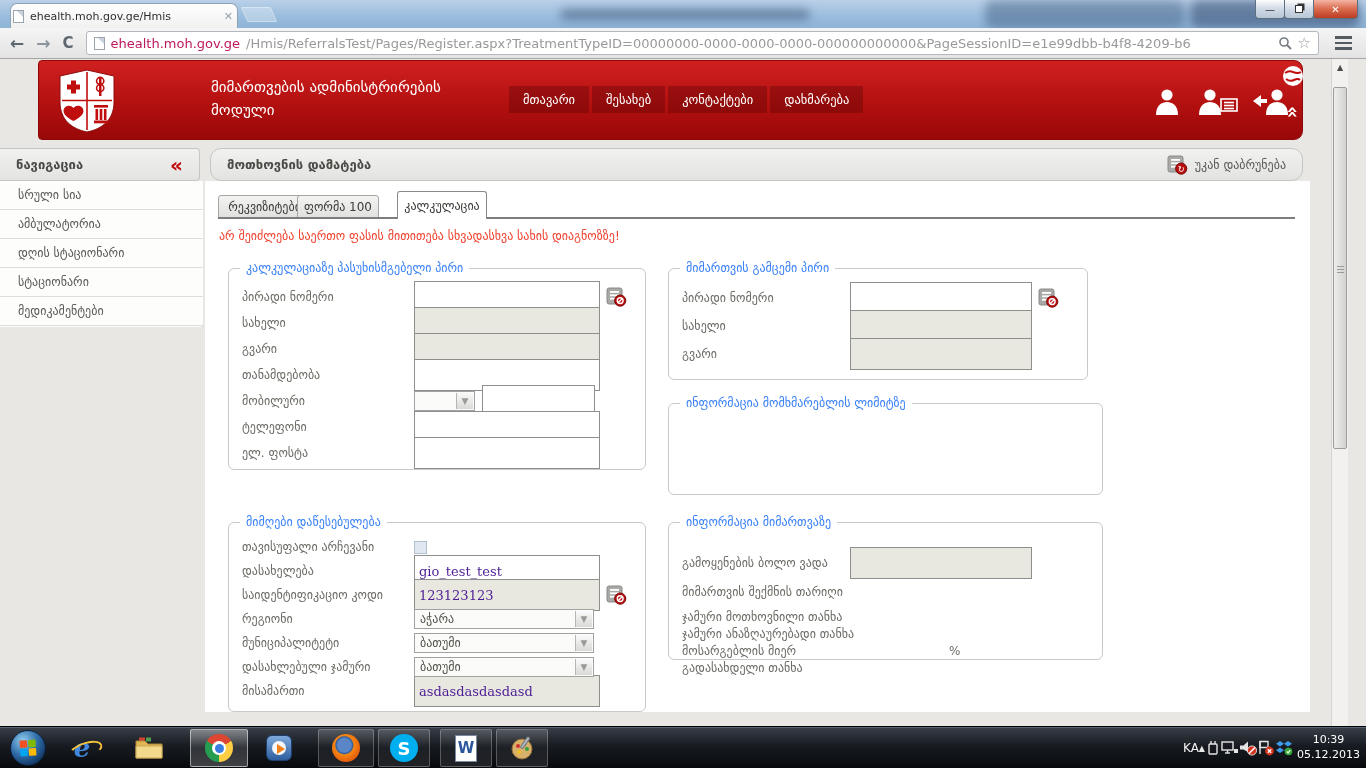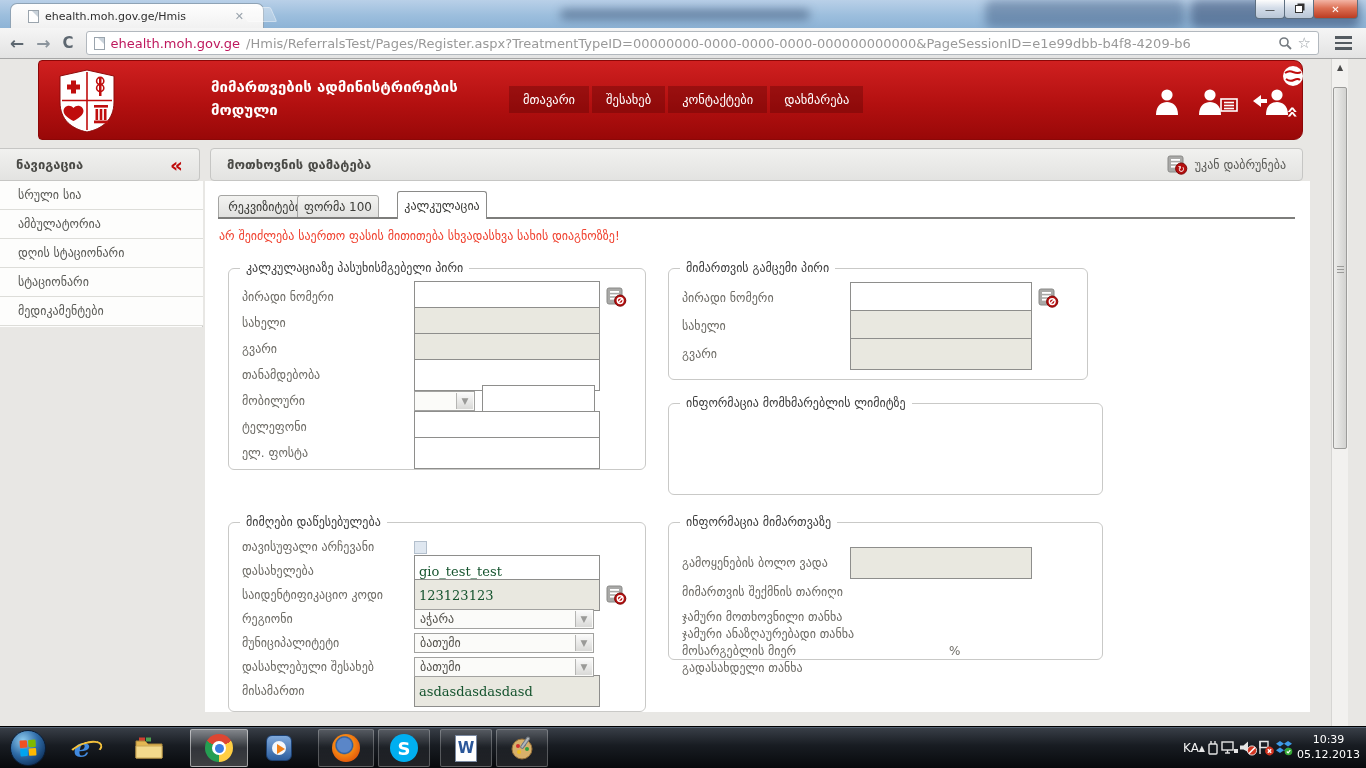--- a/index.html
+++ b/index.html
@@ -6,23 +6,23 @@
   html,body{width:1366px;height:768px;overflow:hidden}
   body{position:relative;font-family:"DejaVu Sans",sans-serif;background:#e8e7e4}
 
   
   .titlebar{position:absolute;left:0;top:0;width:1366px;height:28px;
     background:linear-gradient(#b9d0e8,#9cbedd 55%,#8db3d6);overflow:hidden}
   .glass-blob{position:absolute;background:rgba(25,45,80,.4);filter:blur(5px);border-radius:8px}
   .b1{left:560px;top:9px;width:250px;height:11px}
   .b2{left:985px;top:0;width:200px;height:28px;background:rgba(30,55,95,.35)}
   .b3{left:1190px;top:0;width:170px;height:28px;background:rgba(25,45,85,.45)}
-  .tab{position:absolute;left:10px;top:3px;width:254px;height:25px;
+  .tab{position:absolute;left:10px;top:3px;width:228px;height:25px;
     background:linear-gradient(#fefefe,#f1f1f1);border:1px solid #8fa3b5;border-bottom:none;
-    border-radius:7px 7px 0 0;display:flex;align-items:center;gap:6px;padding:0 17px}
+    border-radius:7px 7px 0 0;display:flex;align-items:center;gap:6px;padding:0 2px}
   .page-ic{width:11px;height:13px;background:#fff;border:1px solid #9aa4ad;flex:0 0 auto;position:relative}
   .page-ic:after{content:"";position:absolute;right:0;top:0;border:3px solid #c9d2da;border-left-color:transparent;border-bottom-color:transparent}
   .tab-title{font-size:11px;color:#2e2e2e;white-space:nowrap;overflow:hidden;flex:1}
   .tab-x{font-size:11px;color:#98a2ab;line-height:1;padding:2px}
   .newtab{position:absolute;left:244px;top:7px;width:30px;height:15px;background:rgba(255,255,255,.28);
     border:1px solid rgba(255,255,255,.35);border-radius:2px;transform:skewX(24deg)}
   .winctl{position:absolute;right:8px;top:0;display:flex}
   .wbtn{width:30px;height:19px;margin-left:-1px;border:1px solid #5e6f80;border-top:none;
     background:linear-gradient(#fdfdfd,#d3dce8 45%,#b9c6d6);border-radius:0 0 4px 4px;
     display:flex;align-items:center;justify-content:center;font-size:10px;color:#333}
@@ -44,57 +44,57 @@
 
   
   .viewport{position:absolute;left:0;top:59px;width:1366px;height:667px;background:#e8e7e4}
   .content-panel{position:absolute;left:205px;top:122px;width:1105px;height:531px;background:#fff}
   .side-panel{position:absolute;left:0;top:122px;width:203px;height:146px;background:#fdfdfc;border-right:1px solid #c9c9c7}
 
   
   .apphead{position:absolute;left:38px;top:1px;width:1265px;height:80px;
     background:linear-gradient(#d02020,#b31010 55%,#990808);border:1px solid #8c0707;
     border-radius:4px 9px 9px 4px}
-  .apptitle{position:absolute;left:172px;top:15px;color:#fff;font-size:15px;font-weight:bold;line-height:1.5}
+  .apptitle{position:absolute;left:172px;top:15px;color:#fff;font-size:15px;font-weight:normal;line-height:1.5}
   .appnav{position:absolute;left:470px;top:25px;display:flex;gap:3px}
   .appnav .ni{background:rgba(60,0,0,.28);color:#fff;font-size:12.5px;line-height:27px;padding:0 14px}
   .headicons{position:absolute;left:1110px;top:26px;display:flex;gap:12px;align-items:center}
   .globe{position:absolute;left:1243px;top:4px}
   .chev-up{position:absolute;left:1246px;top:40px;color:#fff;font-weight:bold;font-size:19px;
     transform:rotate(-90deg);display:inline-block}
 
   
   .barhead{position:absolute;height:33px;background:linear-gradient(#f1f1ef,#e3e3e1);
-    border:1px solid #c6c6c4;border-radius:4px;display:flex;align-items:center;
+    border:1px solid #c6c6c4;border-radius:11px;display:flex;align-items:center;
     font-size:13px;font-weight:bold;color:#4a4a46;padding:0 16px}
   .sidehead{left:0;top:89px;width:200px;border-left:none;border-radius:0 4px 4px 0}
   .mainhead{left:210px;top:89px;width:1093px}
   .collapse{margin-left:auto;color:#c00c0c;font-size:20px;font-weight:bold;line-height:1}
   .backbtn{margin-left:auto;display:flex;align-items:center;gap:7px;font-weight:normal;font-size:12px;color:#5b5b57}
 
   .side-item{height:29px;display:flex;align-items:center;padding-left:18px;
     border-bottom:1px solid #ddddd9;font-size:12px;color:#5b5b57;background:#fdfdfc}
 
   
   .tabstrip-line{position:absolute;left:218px;top:158px;width:1077px;height:2px;background:#7d7d7b;z-index:1}
   .ftab{position:absolute;top:136px;height:23px;background:linear-gradient(#f3f3f1,#e1e1df);
     border:1px solid #a5a5a3;border-radius:3px 3px 0 0;font-size:12px;color:#3c3c38;
     display:flex;align-items:center;justify-content:center;z-index:0}
   .ftab.active{top:132px;height:28px;background:#fff;border-color:#8a8a88;border-bottom:none;z-index:2}
   .t0{left:218px;width:93px}.t1{left:297px;width:82px}.t2{left:397px;width:90px}
   .warn{position:absolute;left:219px;top:170px;font-size:12px;color:#f04331}
 
   
   .fs{position:absolute;border:1px solid #c9c9c7;border-radius:6px;background:#fff}
-  .legend{position:absolute;top:-8px;left:11px;background:#fff;padding:0 6px;font-size:12px;color:#404040;white-space:nowrap}
+  .legend{position:absolute;top:-8px;left:11px;background:#fff;padding:0 6px;font-size:12px;color:#3b82f6;white-space:nowrap}
   .frow{display:flex;align-items:center;height:26px;padding-left:13px}
   .flabel{width:172px;font-size:12px;color:#6e6c66;flex:0 0 auto}
   .fs-r .flabel{width:168px}
   .tin{width:186px;height:32px;border:1px solid #8e8e8c;background:#fff;
-    font-family:"DejaVu Serif",serif;font-size:13px;padding:0 4px;color:#14532d}
+    font-family:"DejaVu Serif",serif;font-size:13px;padding:0 4px;color:#4c1d95}
   .tin.dis{background:#e9e8e0}
   .tin.w182{width:182px}.tin.w113{width:113px}
   .sel{width:180px;height:20px;border:1px solid #a2a2a0;background:#fbfbf9;position:relative;
     display:flex;align-items:center;font-size:12px;color:#56544e;padding:0 20px 0 5px}
   .sel .arr{position:absolute;right:1px;top:1px;bottom:1px;width:17px;border-left:1px solid #b5b5b3;
     background:linear-gradient(#fafafa,#d9d9d7);display:flex;align-items:center;justify-content:center;
     font-size:9px;color:#9a9a98}
   .sel.small{width:61px;margin-right:7px}
   .lookup{margin-left:6px;flex:0 0 auto;line-height:0}
   .chk{width:13px;height:13px;background:#dfe7f0;border:1px solid #b3bfcc}
@@ -389,21 +389,21 @@
         </span>
     </div>
     <div class="frow" style="height:24px">
       <span class="flabel">მუნიციპალიტეტი</span>
       <span class="sel">
           <span>ბათუმი</span>
           <span class="arr">▼</span>
         </span>
     </div>
     <div class="frow" style="height:24px">
-      <span class="flabel">დასახლებული შესახებ</span>
+      <span class="flabel">დასახლებული ჯამური</span>
       <span class="sel">
           <span>ბათუმი</span>
           <span class="arr">▼</span>
         </span>
     </div>
     <div class="frow" style="height:24px">
         <span class="flabel">მისამართი</span>
         <input class="tin dis" readonly="" value="asdasdasdasdasd" style="">
       </div>
   </div>

